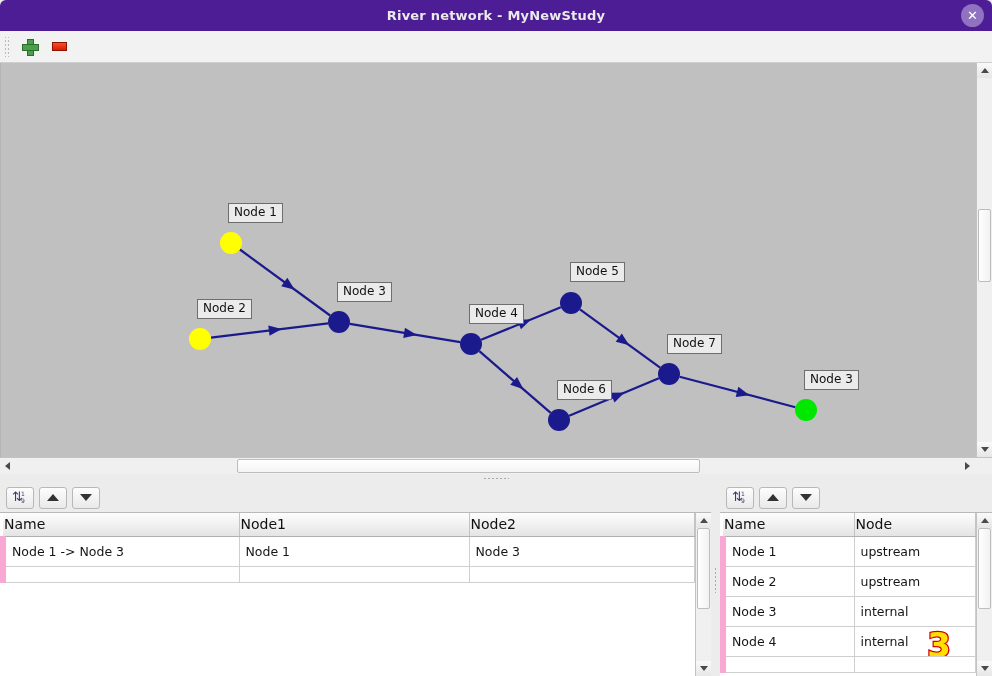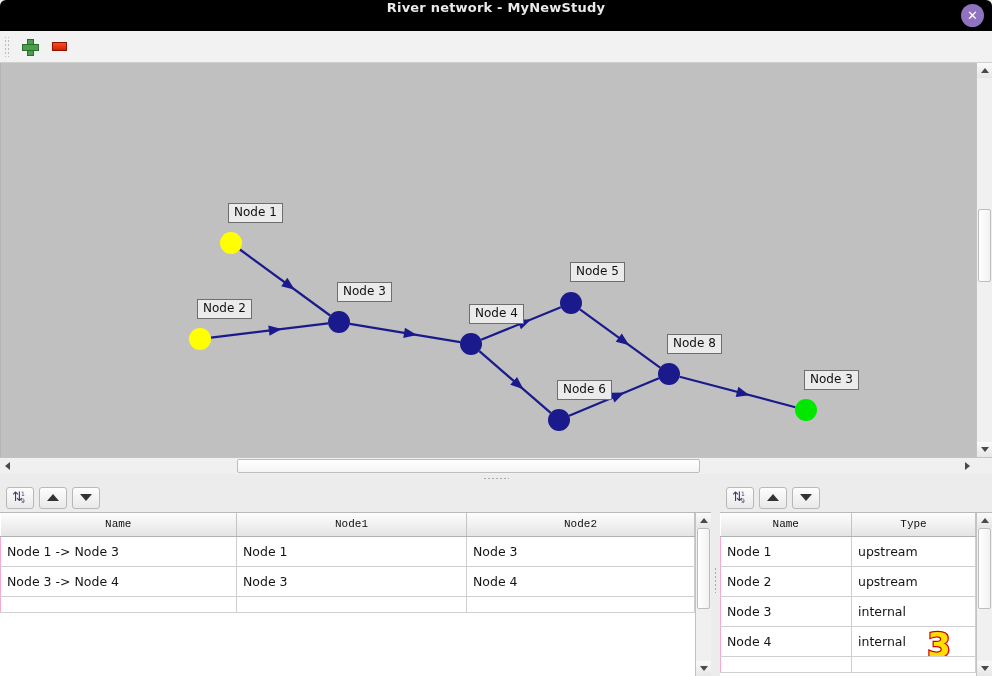--- a/index.html
+++ b/index.html
@@ -15,23 +15,24 @@
     width: 992px; height: 676px;
     background: #ececec;
     display: flex;
     flex-direction: column;
   }
 
   
   .titlebar {
     position: relative;
     height: 31px;
-    background: #000000;
+    background: #4c1d95;
     color: #e8e8e8;
     display: flex;
+    align-items: center;
     justify-content: center;
     flex: 0 0 31px;
     border-radius: 6px 6px 0 0;
   }
   .titlebar-title {
     font-size: 13px;
     font-weight: bold;
     letter-spacing: 0.2px;
     color: #eaeaea;
   }
@@ -281,35 +282,34 @@
     table-layout: fixed;
     font-size: 12.5px;
     color: #151515;
   }
   table.grid th {
     height: 23px;
     background: linear-gradient(#fdfdfd, #e4e4e4);
     border-right: 1px solid #c4c4c4;
     border-bottom: 1px solid #b0b0b0;
     font-weight: normal;
-    font-size: 11px;
+    font-size: 14px;
     color: #101010;
-    text-align: center;
-    font-family: Liberation Mono, monospace;
+    text-align: left;
   }
   table.grid td {
     height: 30px;
     border-right: 1px solid #cfcfcf;
     border-bottom: 1px solid #cfcfcf;
     padding: 0 6px;
     background: #ffffff;
     white-space: nowrap;
     overflow: hidden;
   }
-  table.grid td:first-child { border-left: 1px solid #f9a8d4; }
+  table.grid td:first-child { border-left: 6px solid #f9a8d4; }
   table.grid tr.empty-row td { height: 16px; }
 
   .annot-cell { position: relative; }
   .annot-in-table {
     position: absolute;
     right: 24px; bottom: -6px;
   }
 </style>
 </head>
 <body>
@@ -361,21 +361,21 @@
           <circle cx="668" cy="311" r="11" fill="#1a1a8c"></circle>
           <circle cx="805" cy="347" r="11" fill="#00e800"></circle>
         </svg>
       <div id="labels-layer">
           <div class="node-label" style="left: 227px; top: 140px;">Node 1</div>
           <div class="node-label" style="left: 196px; top: 236px;">Node 2</div>
           <div class="node-label" style="left: 336px; top: 219px;">Node 3</div>
           <div class="node-label" style="left: 468px; top: 241px;">Node 4</div>
           <div class="node-label" style="left: 569px; top: 199px;">Node 5</div>
           <div class="node-label" style="left: 556px; top: 317px; text-align: right;">Node 6</div>
-          <div class="node-label" style="left: 666px; top: 271px;">Node 8</div>
+          <div class="node-label" style="left: 666px; top: 271px;">Node 7</div>
           <div class="node-label" style="left: 803px; top: 307px;">Node 3</div>
         </div>
 
     </div>
     <div class="vscroll">
       <div class="sb-arrow sb-up">
         <span class="tri tri-up"></span>
       </div>
       <div class="sb-thumb" id="cv-thumb" style="top: 146.04px; height: 72.8px;"></div>
       <div class="sb-arrow sb-down">
@@ -430,25 +430,20 @@
                   <th>Node1</th>
                   <th>Node2</th>
                 </tr>
               </thead>
               <tbody>
                 <tr>
                   <td>Node 1 -&gt; Node 3</td>
                   <td>Node 1</td>
                   <td>Node 3</td>
                 </tr>
-                <tr>
-                  <td>Node 3 -&gt; Node 4</td>
-                  <td>Node 3</td>
-                  <td>Node 4</td>
-                </tr>
                 <tr class="empty-row">
                   <td>&nbsp;</td>
                   <td>&nbsp;</td>
                   <td>&nbsp;</td>
                 </tr>
               </tbody>
             </table>
         </div>
         <div class="vscroll" style="border-left:1px solid #c3c3c3;">
           <div class="sb-arrow sb-up">
@@ -484,21 +479,21 @@
       <div class="table-area">
         <div class="table-scrollhost">
           <table class="grid" id="nodes-table">
               <colgroup>
                 <col style="width: 131px;">
                 <col style="width: auto;">
               </colgroup>
               <thead>
                 <tr>
                   <th>Name</th>
-                  <th>Type</th>
+                  <th>Node</th>
                 </tr>
               </thead>
               <tbody>
                 <tr>
                   <td>Node 1</td>
                   <td>upstream</td>
                 </tr>
                 <tr>
                   <td>Node 2</td>
                   <td>upstream</td>

